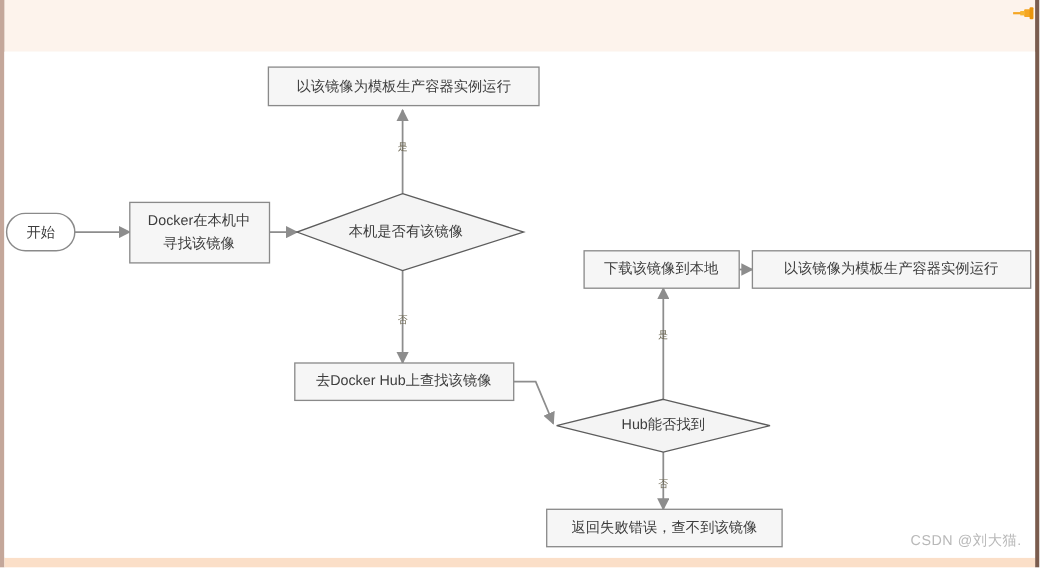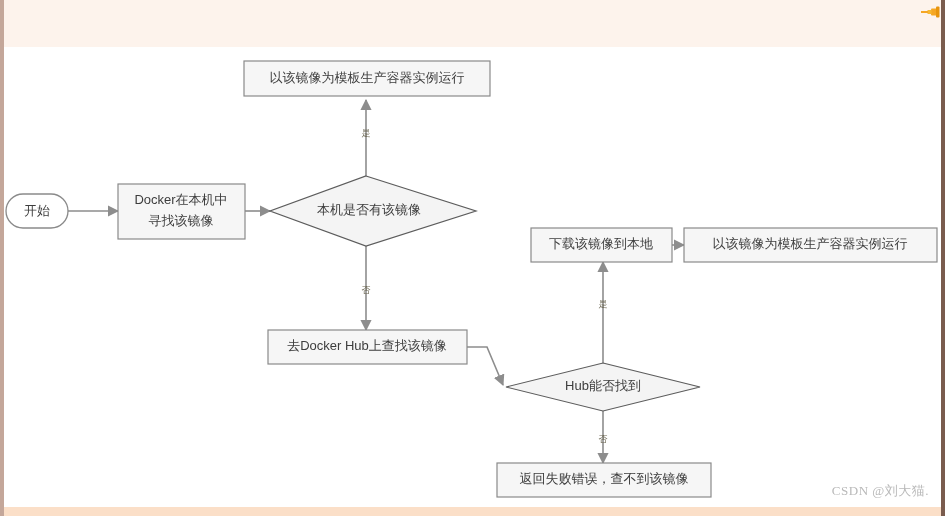--- a/index.html
+++ b/index.html
@@ -95,21 +95,21 @@
   }
   .link {
     fill: none;
     stroke: #8d8d8d;
     stroke-width: 1.6;
   }
   .watermark {
     position: absolute;
     right: 16px;
     bottom: 16px;
-    font-family: Liberation Serif, serif;
+    font-family: Liberation Sans, sans-serif;
     font-size: 13px;
     color: #b9b9b9;
     letter-spacing: 0.5px;
     white-space: nowrap;
   }
 </style>
 </head>
 <body>
 
 <div id="screen">

